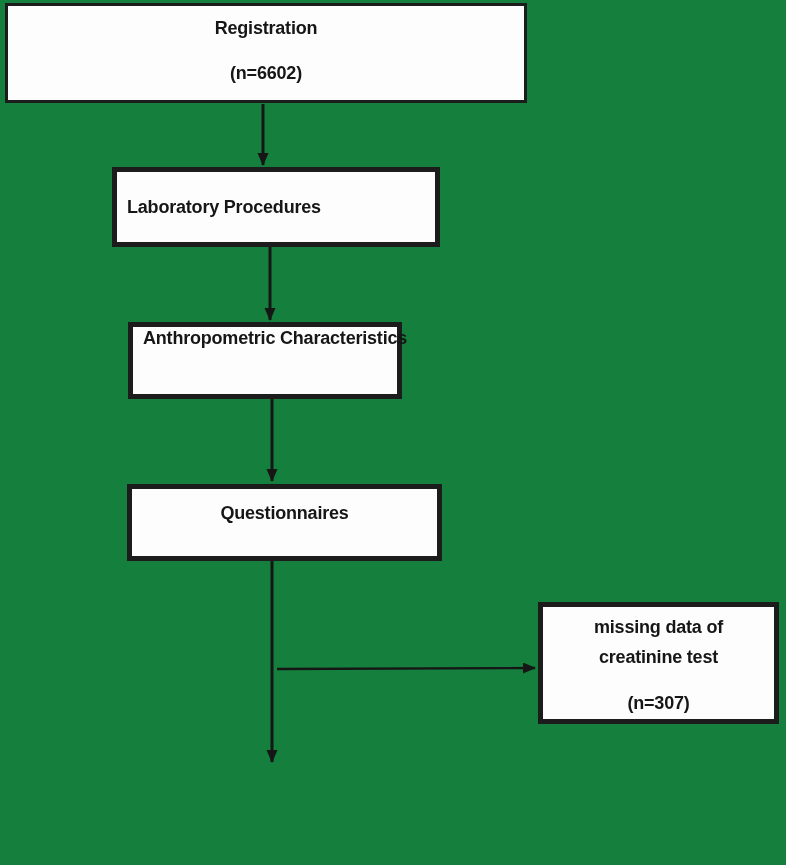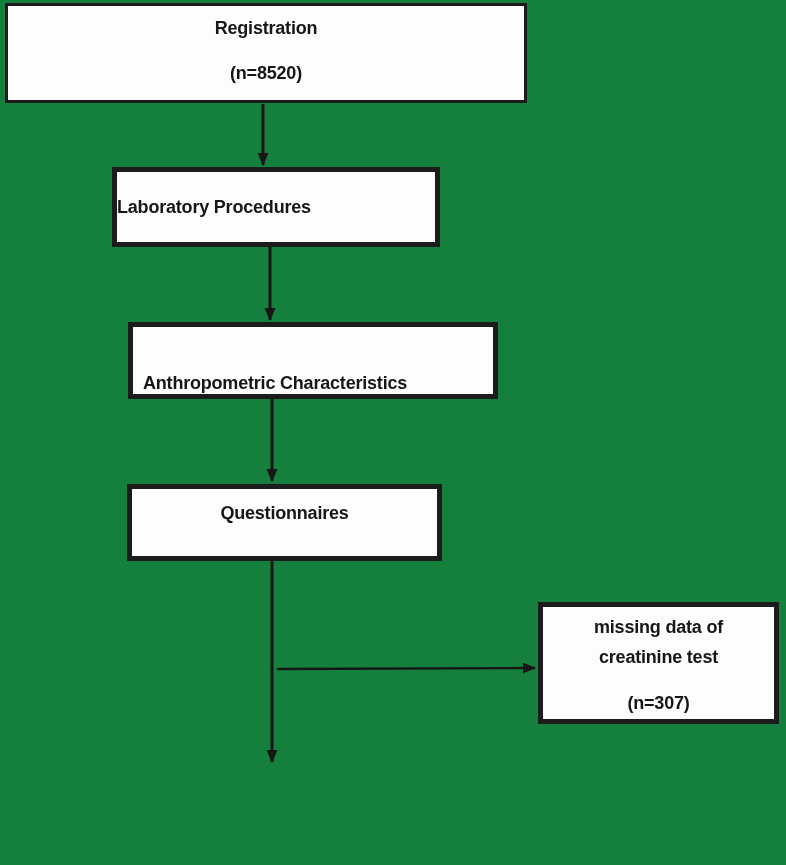--- a/index.html
+++ b/index.html
@@ -47,27 +47,28 @@
     justify-content: flex-start;
     padding-top: 11px;
     text-align: center;
   }
   .node-registration .count { margin-top: 23px; }
   
   .node-laboratory {
     left: 112px; top: 167px;
     width: 328px; height: 80px;
     justify-content: center;
+    padding-left: 10px;
     text-align: left;
   }
   
   .node-anthropometric {
     left: 128px; top: 322px;
-    width: 370px; height: 77px;
-    justify-content: flex-end;
+    width: 274px; height: 77px;
+    justify-content: flex-start;
     padding-left: 10px;
     text-align: left;
   }
   
   .node-questionnaires {
     left: 127px; top: 484px;
     width: 315px; height: 77px;
     align-items: center;
     justify-content: flex-start;
     padding-top: 13px;
@@ -108,21 +109,21 @@
     </defs>
     <line x1="263" y1="104" x2="263" y2="165" stroke="#161616" stroke-width="3" marker-end="url(#ah)"></line>
     <line x1="270" y1="247" x2="270" y2="320" stroke="#161616" stroke-width="3" marker-end="url(#ah)"></line>
     <line x1="272" y1="399" x2="272" y2="481" stroke="#161616" stroke-width="3" marker-end="url(#ah)"></line>
     <line x1="272" y1="561" x2="272" y2="762" stroke="#161616" stroke-width="3" marker-end="url(#ah)"></line>
     <line x1="277" y1="669" x2="535" y2="668" stroke="#161616" stroke-width="2.4" marker-end="url(#ah)"></line>
   </svg>
 
   <div class="node node-registration">
     <div class="txt title">Registration</div>
-    <div class="txt count">(n=8520)</div>
+    <div class="txt count">(n=6602)</div>
   </div>
 
   <div class="node node-laboratory">
     <div class="txt title">Laboratory Procedures</div>
   </div>
 
   <div class="node node-anthropometric">
     <div class="txt title">Anthropometric Characteristics</div>
   </div>
 

